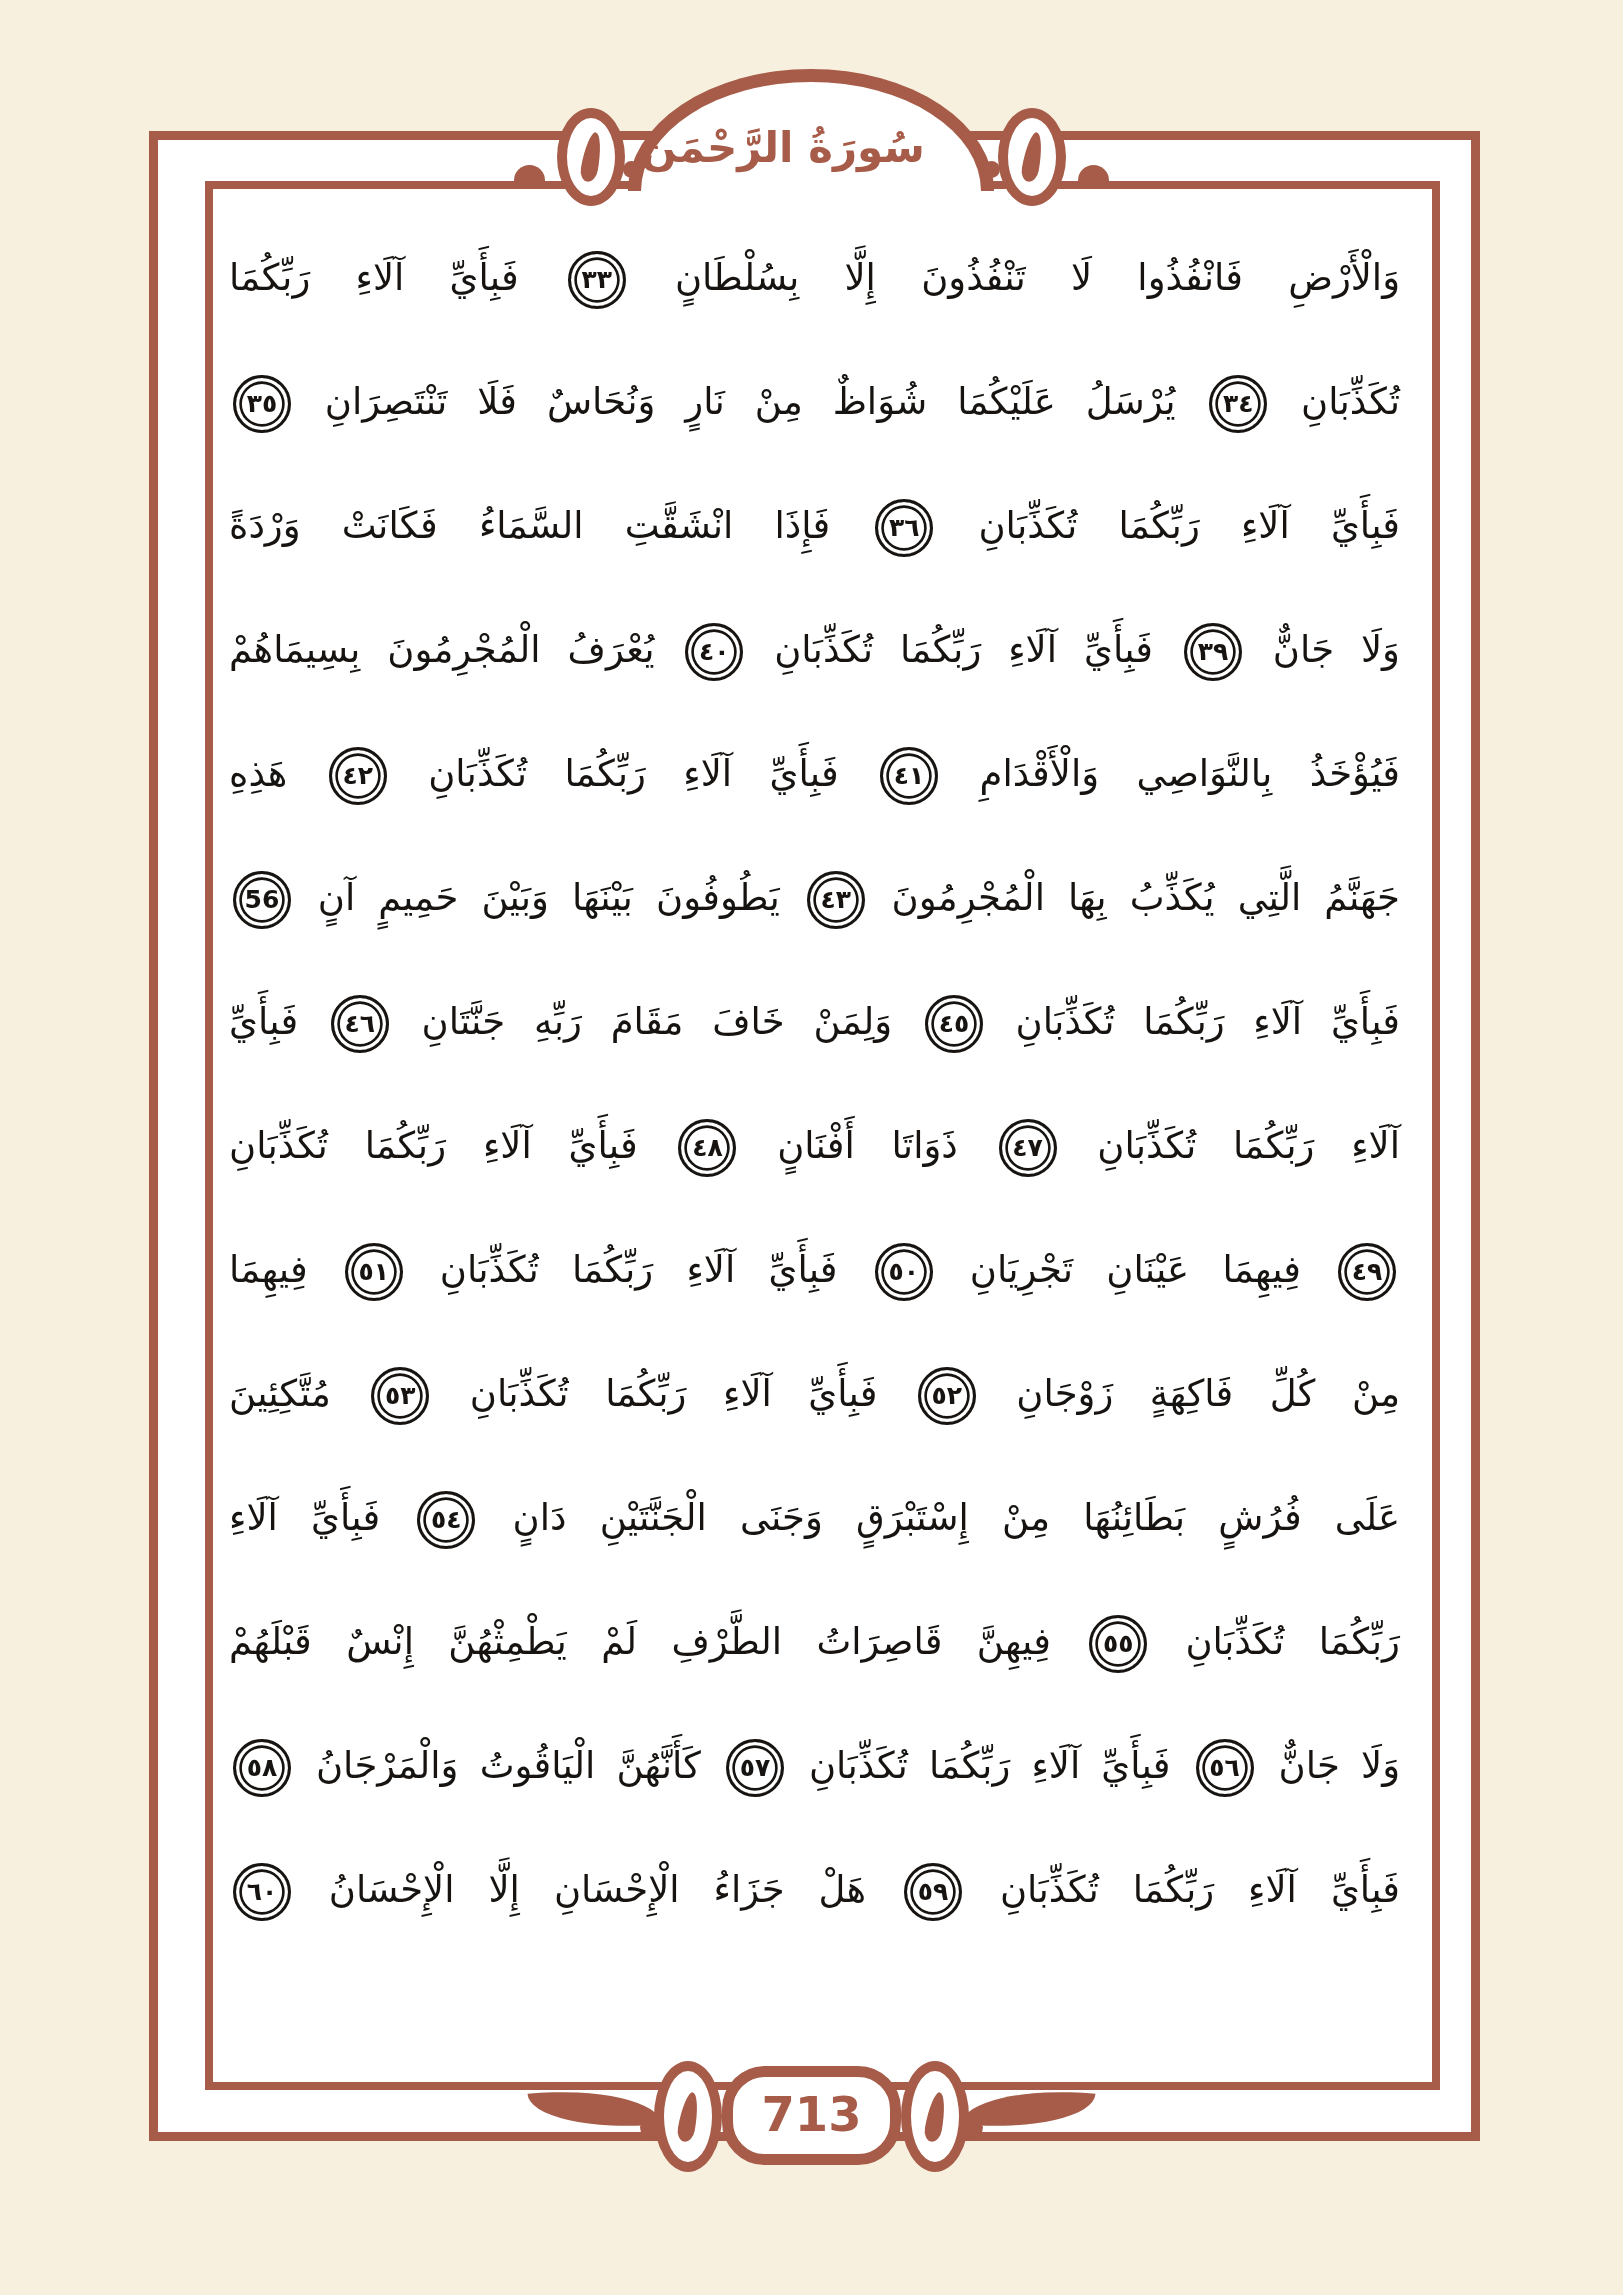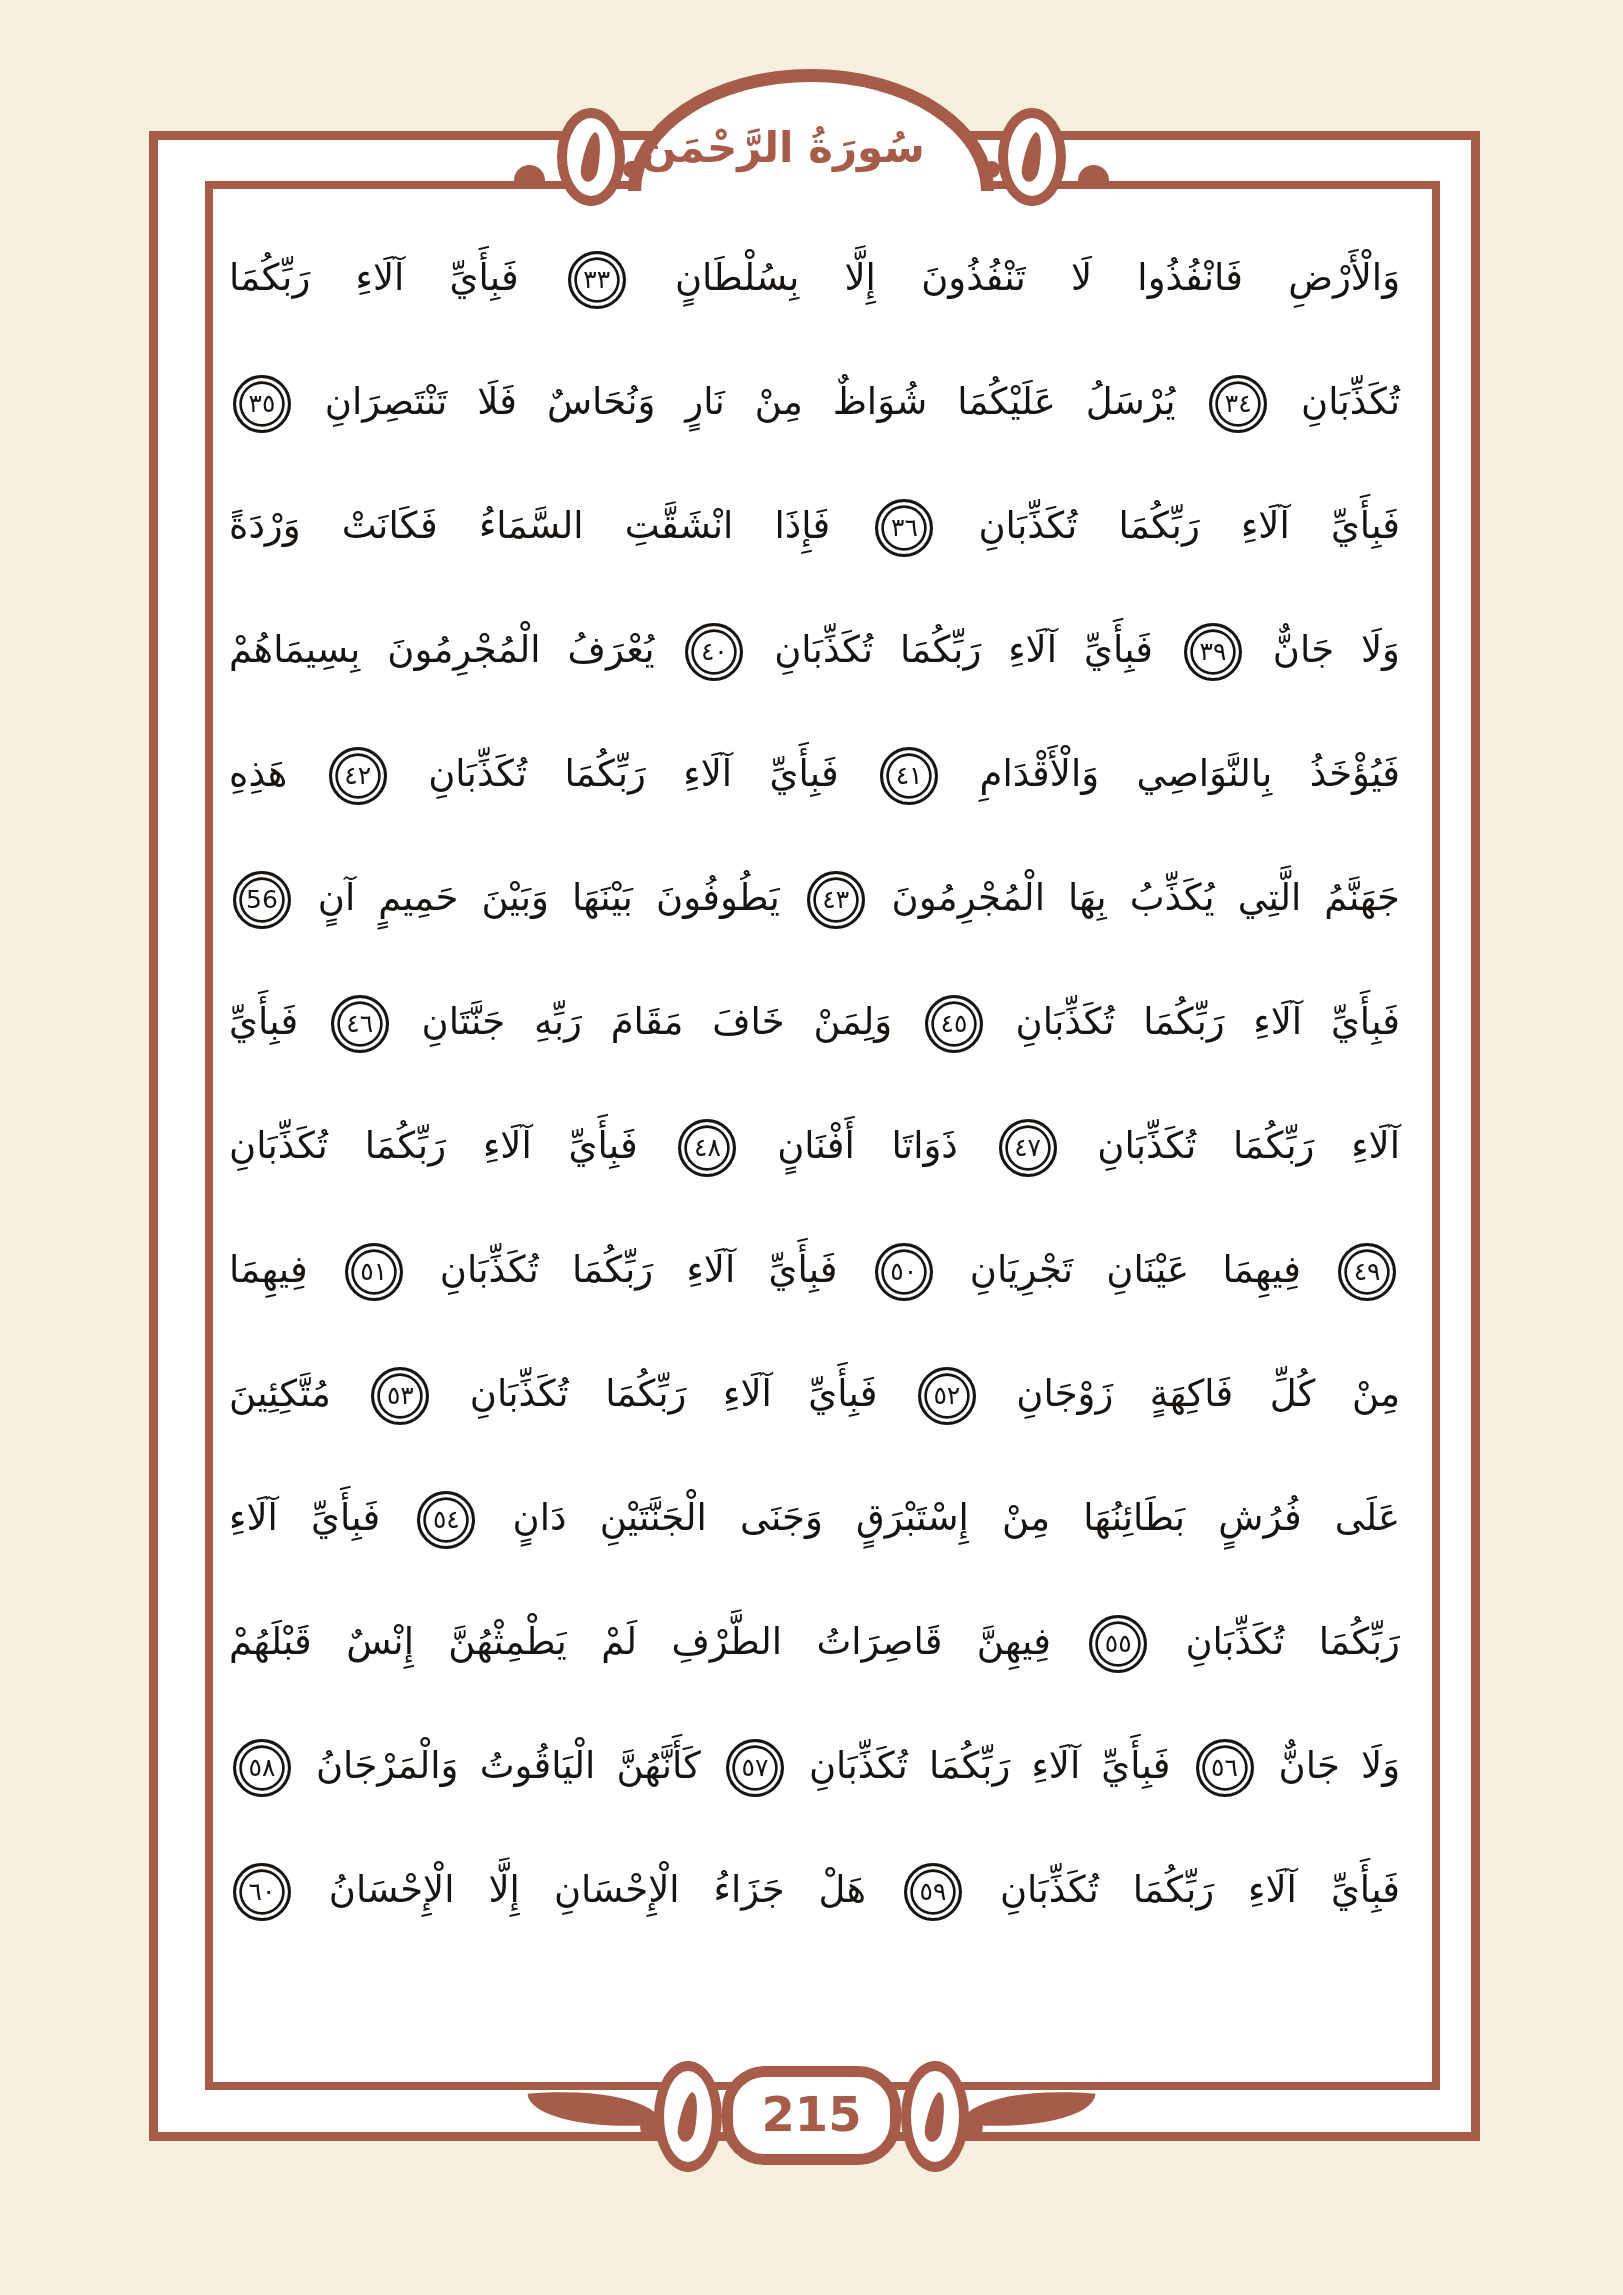--- a/index.html
+++ b/index.html
@@ -121,21 +121,21 @@
     font-size:37px;color:var(--ink);
     direction:rtl;
     text-align:justify;text-align-last:justify;
     -moz-text-align-last:justify;
   }
   .ayah-marker{
     display:inline-flex;align-items:center;justify-content:center;
     width:58px;height:58px;border-radius:50%;
     border:3.9px solid var(--ink);
     box-shadow:inset 0 0 0 3.3px var(--paper), inset 0 0 0 5.9px var(--ink);
-    font-size:25px;font-weight:normal;line-height:normal;
+    font-size:25px;font-weight:bold;line-height:normal;
     color:var(--ink);
     vertical-align:middle;
     margin:0 3.9px;
   }
 </style>
 </head>
 <body>
 
 <div class="outer-frame"></div>
 <div class="inner-frame"></div>
@@ -175,15 +175,15 @@
 <div class="wing wing-right"></div>
 <div class="wing-dot wing-dot-left"></div>
 <div class="wing-dot wing-dot-right"></div>
 <div class="ornament-oval oval-bottom-left">
   <span class="leaf"></span>
 </div>
 <div class="ornament-oval oval-bottom-right">
   <span class="leaf"></span>
 </div>
 <div class="page-number-cartouche">
-  <span class="page-number">215</span>
+  <span class="page-number">713</span>
 </div>
 
 
 </body></html>

